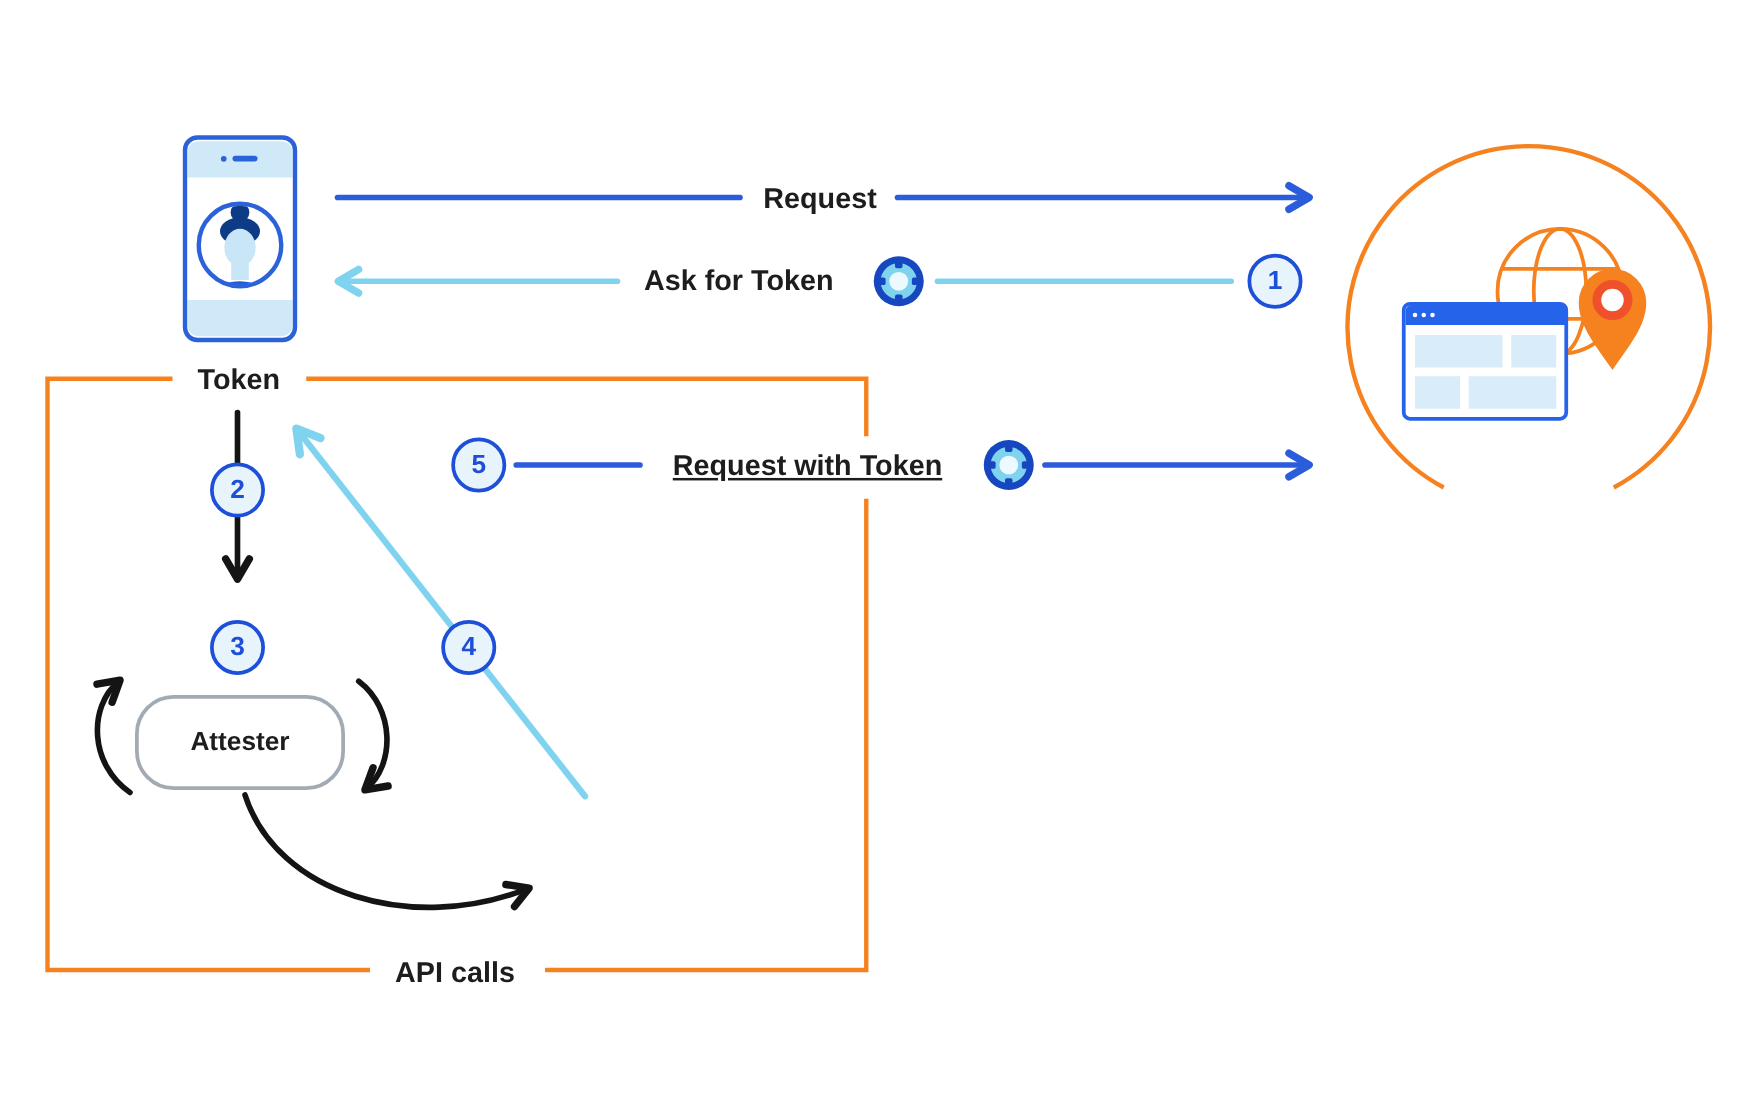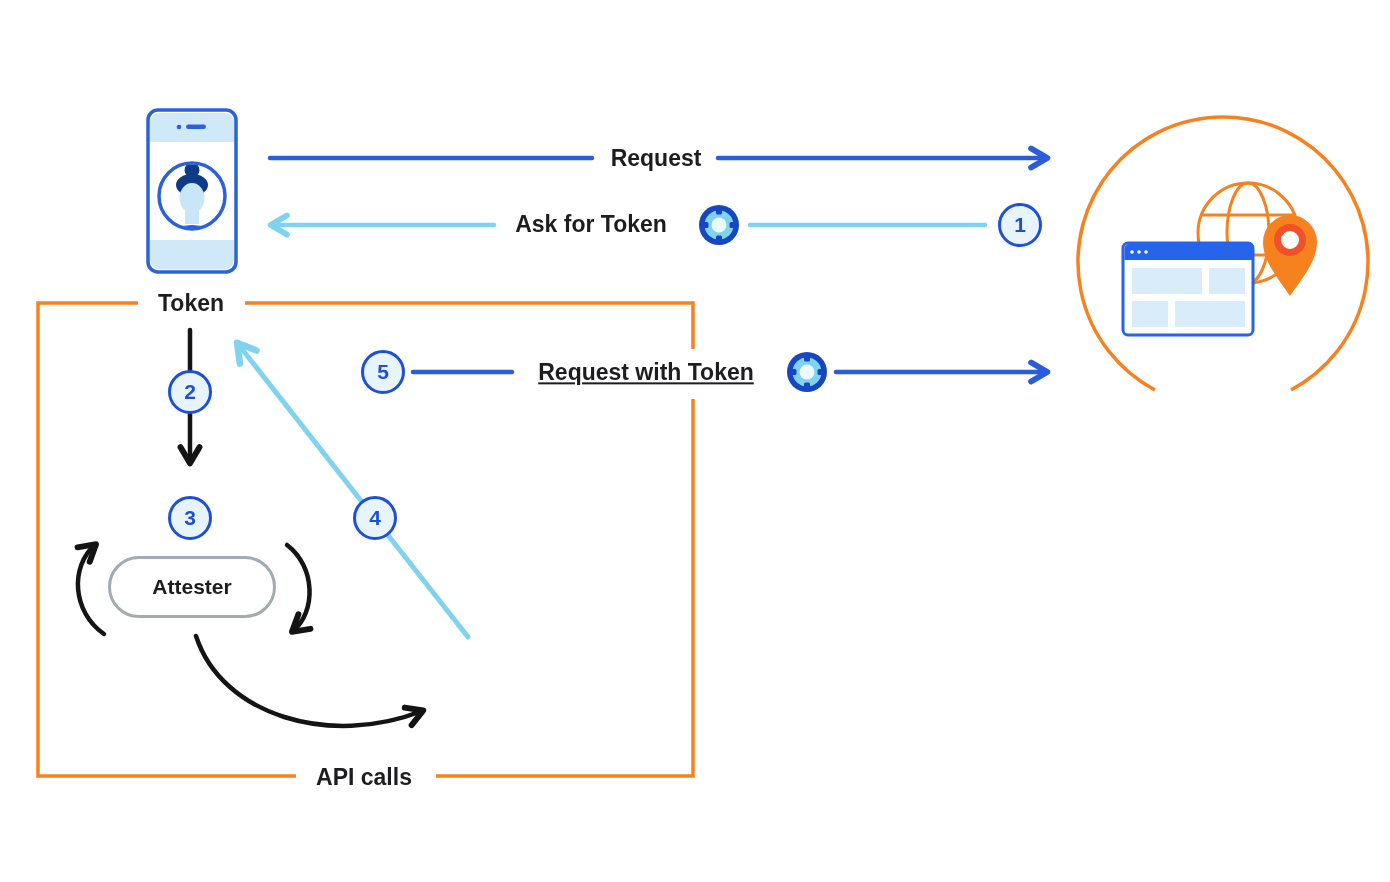--- a/index.html
+++ b/index.html
@@ -20,21 +20,21 @@
     border:3px solid #1d4fd8;border-radius:50%;background:#e8f4fc;
     color:#1d4fd8;font-weight:700;font-size:21px;
     display:flex;align-items:center;justify-content:center;
     transform:translate(-50%,-50%);
   }
   .pill{
     position:absolute;box-sizing:border-box;background:#ffffff;
     display:flex;align-items:center;justify-content:center;
     font-weight:700;font-size:21px;color:#1d1d1f;
   }
-  .pill.attester{left:108px;top:556px;width:168px;height:62px;border:3.5px solid #a2abb3;border-radius:31px;}
+  .pill.attester{left:108px;top:556px;width:168px;height:76px;border:3.5px solid #a2abb3;border-radius:31px;}
   .pill.issuer{left:450px;top:656px;width:162px;height:62px;border:4px solid #f6821f;border-radius:31px;}
   .origin-label{font-size:22px;}
 </style>
 </head>
 <body>
 
 <div class="stage">
 
   <svg class="canvas" width="1390" height="882" viewBox="0 0 1390 882">
     <defs>

